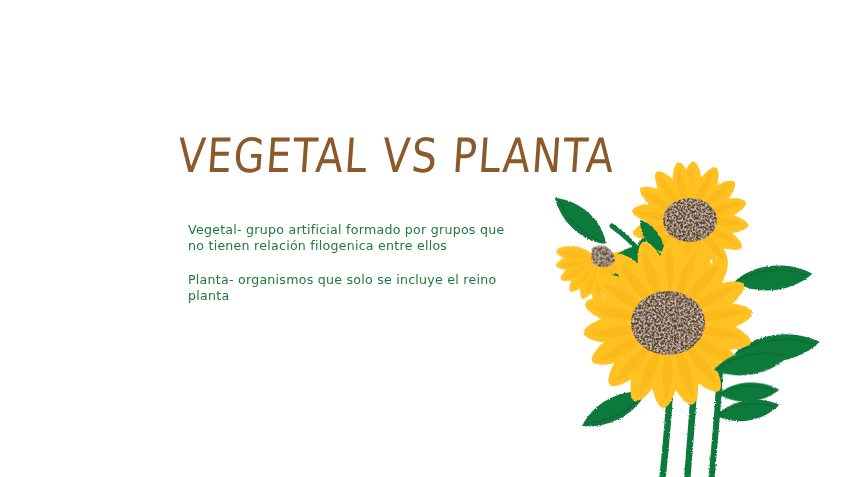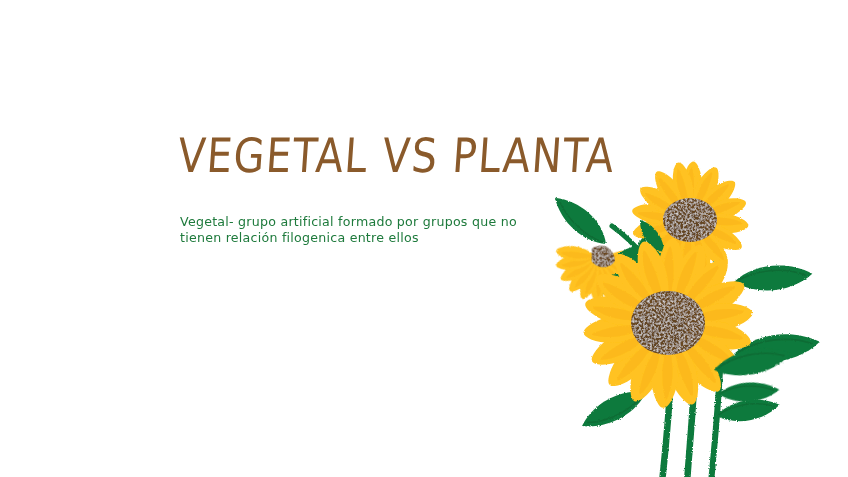--- a/index.html
+++ b/index.html
@@ -41,21 +41,21 @@
     left: 180px;
     top: 214px;
     width: 352px;
   }
   .para {
     font-family: "DejaVu Sans", sans-serif;
     font-size: 12.6px;
     line-height: 16px;
     color: #1e7a3c;
     letter-spacing: 0.25px;
-    margin: 0;
+    margin: 8px;
   }
   .para + .para {
     margin-top: 18px;
   }
 
   
   .artwork {
     position: absolute;
     left: 548px;
     top: 158px;
@@ -70,20 +70,21 @@
 </style>
 </head>
 <body>
 
 <div class="slide">
 
   <div class="slide-title">VEGETAL VS PLANTA</div>
 
   <div class="body-block">
     <p class="para">Vegetal- grupo artificial formado por grupos que no tienen relación filogenica entre ellos</p>
+    <p class="para">Planta- organismos que solo se incluye el reino planta</p>
   </div>
 
   <div class="artwork">
     <svg viewBox="0 0 300 325" xmlns="http://www.w3.org/2000/svg">
       <defs>
 
         <filter id="rough" x="-20%" y="-20%" width="140%" height="140%">
           <feTurbulence type="fractalNoise" baseFrequency="0.85" numOctaves="3" seed="7" result="n"></feTurbulence>
           <feDisplacementMap in="SourceGraphic" in2="n" scale="2.2" xChannelSelector="R" yChannelSelector="G"></feDisplacementMap>
         </filter>

